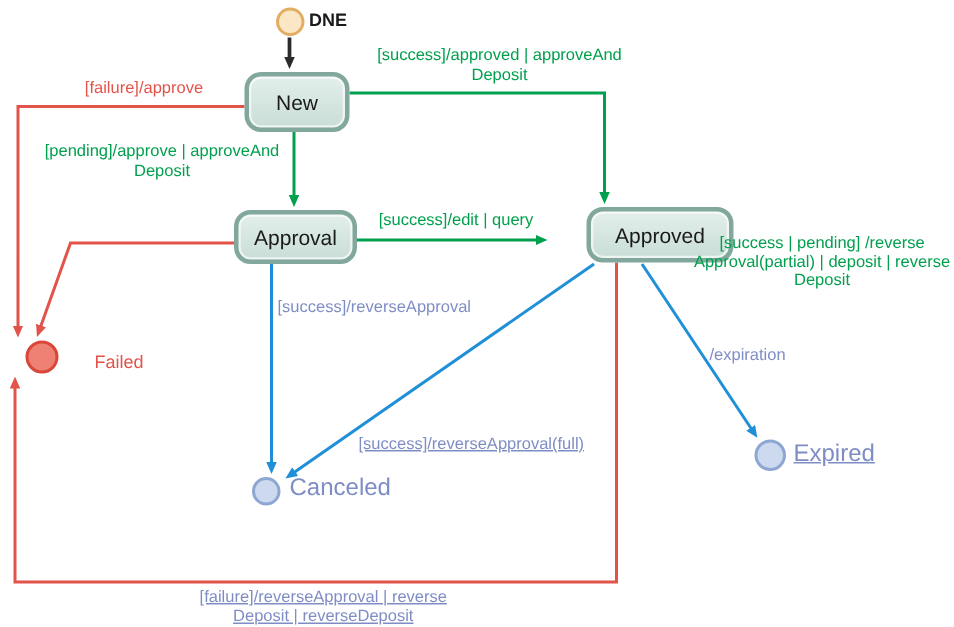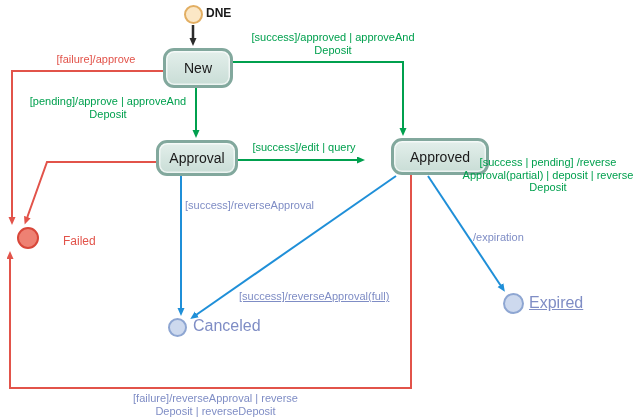--- a/index.html
+++ b/index.html
@@ -127,18 +127,18 @@
   </div>
 
   <div class="lbl l-muted" style="left:239px;top:290px;text-decoration:underline;">
     <span>[success]/reverseApproval(full)</span>
   </div>
 
   <div class="lbl l-muted" style="left:473px;top:231px;">
     <span>/expiration</span>
   </div>
 
-  <div class="lbl wrap l-muted" style="left:118px;top:392px;width:195px;">
+  <div class="lbl wrap l-muted" style="left:118px;top:392px;width:195px;text-decoration:underline;">
     <span>[failure]/reverseApproval | reverse</span><br>
     <span>Deposit | reverseDeposit</span>
   </div>
 
 </div>
 
 </body></html>

